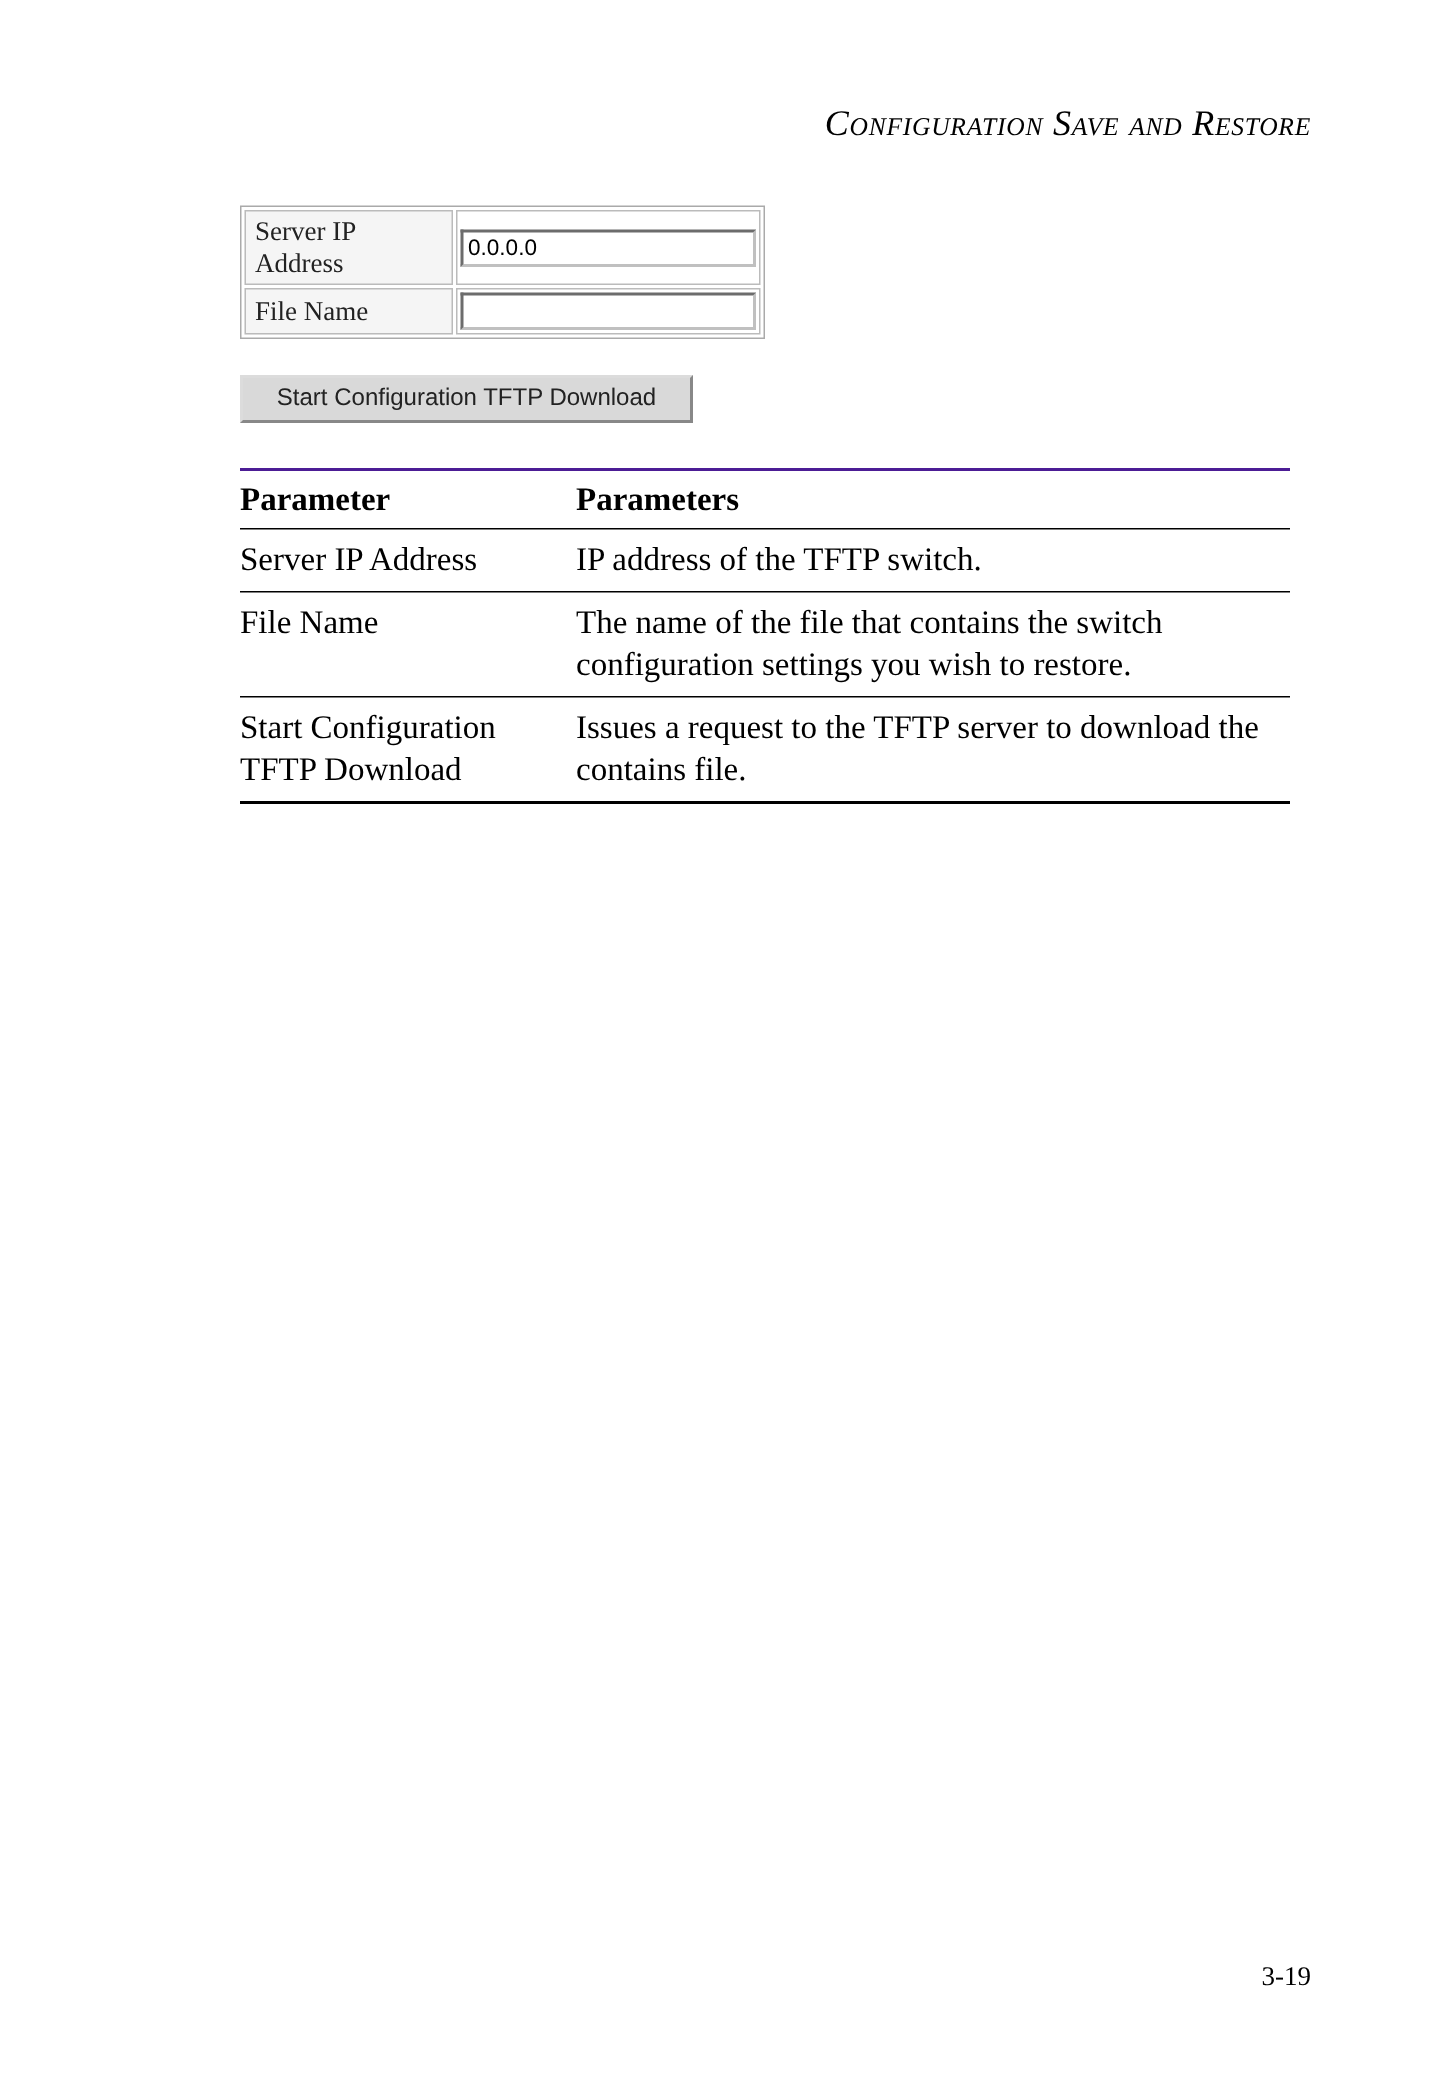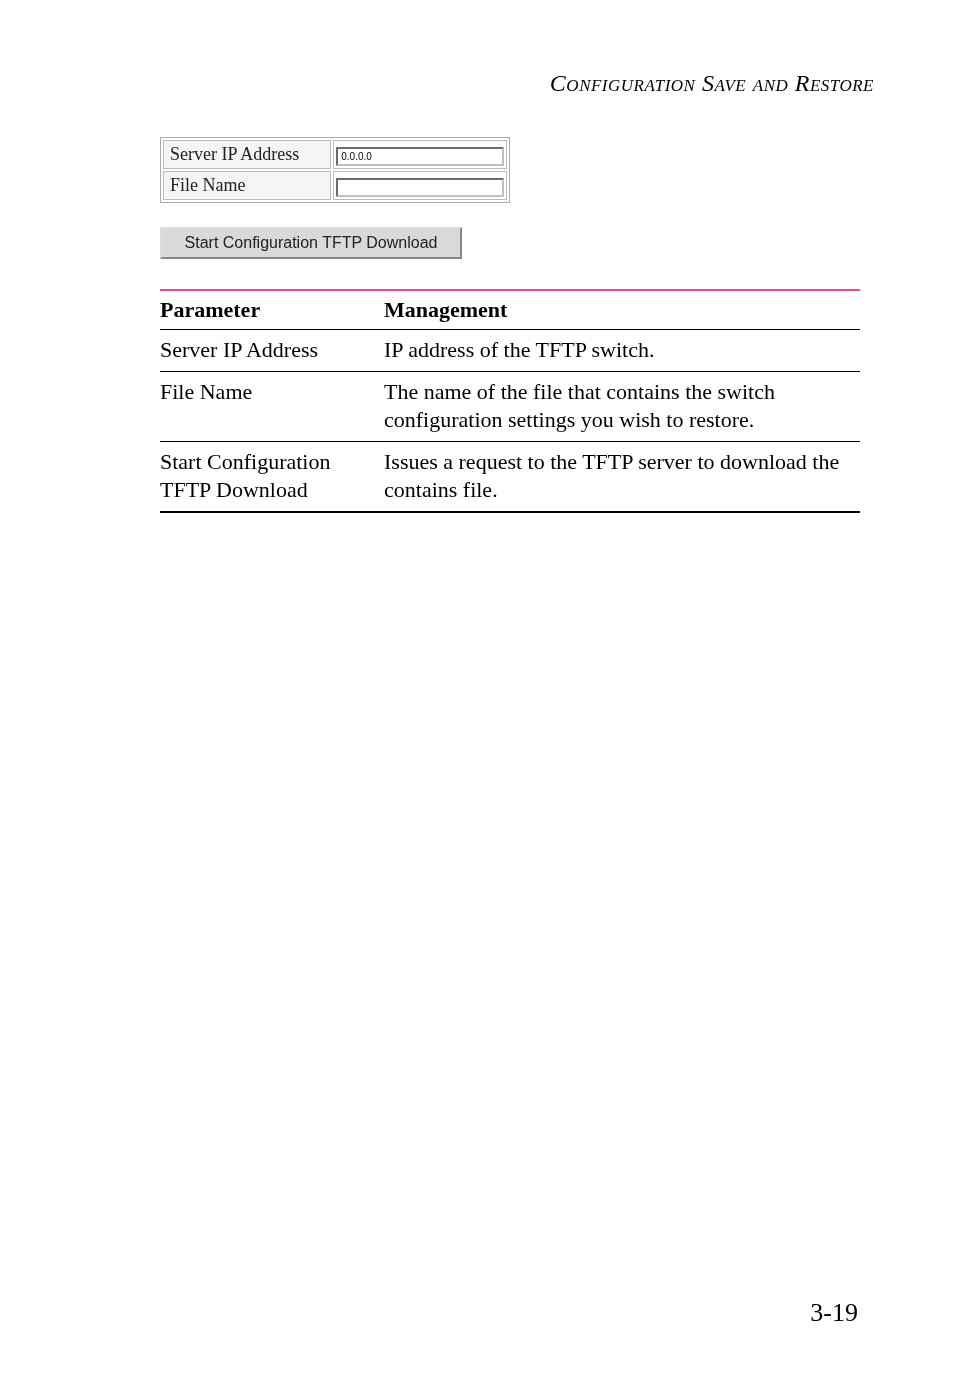--- a/index.html
+++ b/index.html
@@ -57,21 +57,21 @@
   }
   .form-table td.input-cell {
     background: #fff;
     padding: 2px;
   }
   .inset-input {
     width: 100%;
     box-sizing: border-box;
     border: 2px inset #c0c0c0;
     font-family: Arial, sans-serif;
-    font-size: 10px;
+    font-size: 15px;
     padding: 2px 3px;
     background: #fff;
     color: #000;
   }
   .action-button {
     margin: 22px 0 0 60px;
     width: 298px;
     border: 2px outset #dcdcdc;
     background: #d9d9d9;
     font-family: Arial, sans-serif;
@@ -82,41 +82,41 @@
   }
   
   .param-table {
     margin: 30px 0 0 60px;
     width: 700px;
     border-collapse: collapse;
     font-size: 22px;
   }
   .param-table thead td {
     font-weight: bold;
-    border-top: 2px solid #ec4899;
+    border-top: 2px solid #4c1d95;
     border-bottom: 1px solid #000;
     padding: 6px 0 6px 0;
   }
   .param-table tbody td {
     border-bottom: 1px solid #000;
     padding: 6px 4px 6px 0;
     vertical-align: top;
     line-height: 1.3;
   }
   .param-table tbody tr:last-child td {
     border-bottom: 2px solid #000;
   }
   .param-table .col-param {
     width: 220px;
   }
   .page-number {
     position: absolute;
     bottom: 60px;
-    right: 96px;
-    font-size: 26px;
+    right: 80px;
+    font-size: 18px;
   }
 </style>
 </head>
 <body>
 
 <div class="page">
 
   <div class="running-head">Configuration Save and Restore</div>
 
 
@@ -139,21 +139,21 @@
     </tbody>
       </table>
   </div>
 
   <div class="action-button">Start Configuration TFTP Download</div>
 
   <table class="param-table">
     <thead>
       <tr>
         <td class="col-param">Parameter</td>
-        <td>Management</td>
+        <td>Parameters</td>
       </tr>
     </thead>
     <tbody>
       <tr>
         <td class="col-param">Server IP Address</td>
         <td>IP address of the TFTP switch.</td>
       </tr>
       <tr>
         <td class="col-param">File Name</td>
         <td>The name of the file that contains the switch configuration settings you wish to restore.</td>

